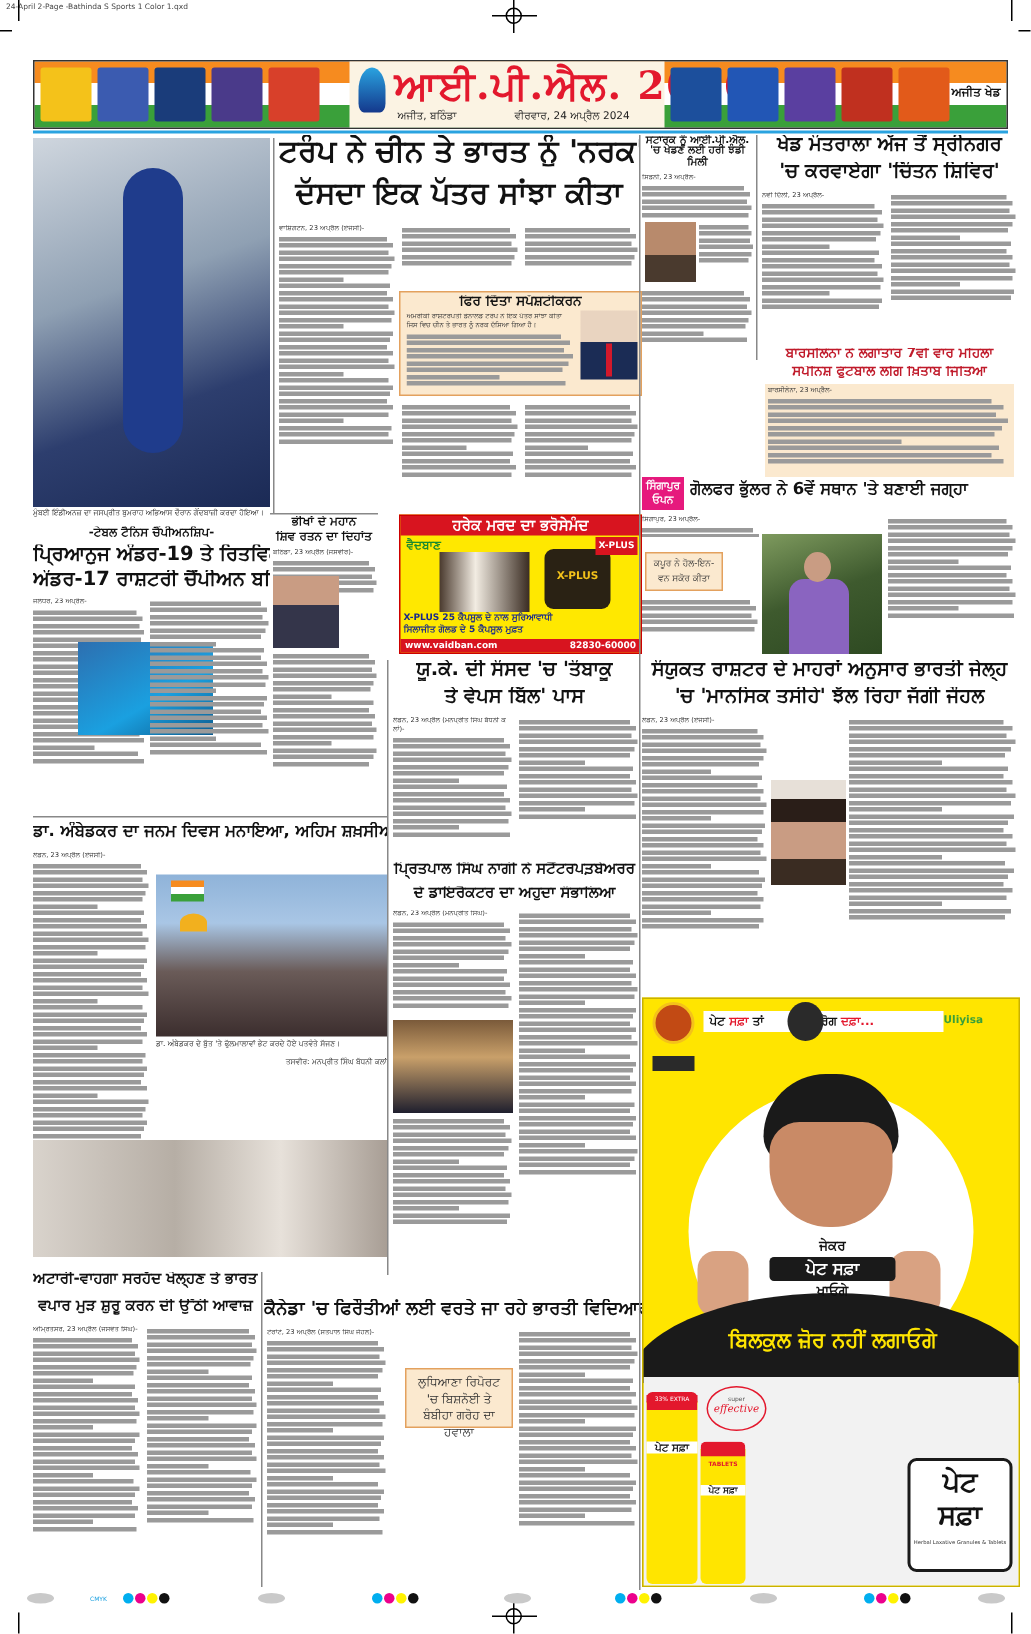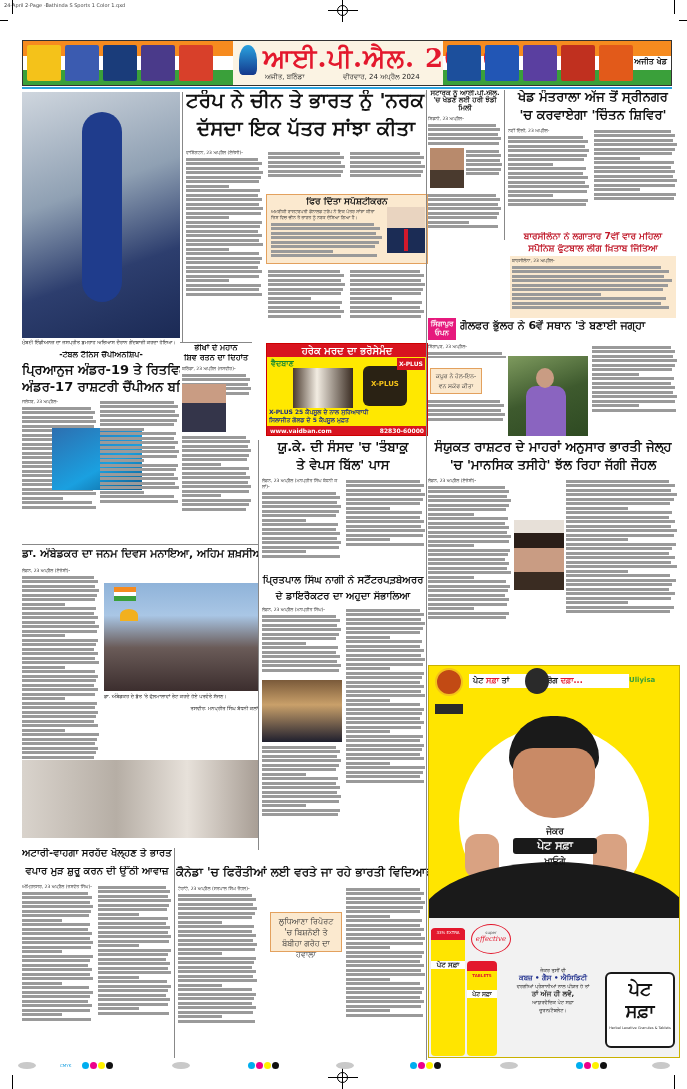--- a/index.html
+++ b/index.html
@@ -783,40 +783,33 @@
   <div style="position:absolute;left:6px;top:38px;width:28px;height:10px;background:#2a2a2a"></div>
   <div style="position:absolute;left:30px;top:60px;width:190px;height:190px;border-radius:50%;background:#fff"></div>
   <div style="position:absolute;left:80px;top:50px;width:90px;height:60px;border-radius:45px 45px 20px 20px;background:#1a1a1a"></div>
   <div style="position:absolute;left:84px;top:82px;width:82px;height:70px;border-radius:20px 20px 40px 40px;background:#c98a66"></div>
   <div style="position:absolute;left:36px;top:168px;width:34px;height:44px;border-radius:12px;background:#d9a282"></div>
   <div style="position:absolute;left:164px;top:168px;width:34px;height:44px;border-radius:12px;background:#d9a282"></div>
   <div style="position:absolute;left:0;top:160px;width:252px;text-align:center;font-size:9px;font-weight:bold">ਜੇਕਰ</div>
   <div style="position:absolute;left:84px;top:172px;width:84px;height:16px;background:#1a1a1a;color:#fff;font-size:11px;font-weight:bold;text-align:center;line-height:16px;border-radius:3px">ਪੇਟ ਸਫ਼ਾ</div>
   <div style="position:absolute;left:0;top:190px;width:252px;text-align:center;font-size:9px;font-weight:bold;z-index:2">ਖਾਓਗੇ</div>
   <div style="position:absolute;left:-10px;top:196px;width:272px;height:60px;border-radius:50% 50% 0 0/100% 100% 0 0;background:#1a1a1a"></div>
+  <div style="position:absolute;left:0;top:220px;width:252px;text-align:center;font-size:14px;font-weight:bold;color:#ffe500;white-space:nowrap">ਬਿਲਕੁਲ ਜ਼ੋਰ ਨਹੀਂ ਲਗਾਓਗੇ</div>
   <div style="position:absolute;left:0;top:252px;width:252px;height:141px;background:#f2f2f2"></div>
   <div style="position:absolute;left:2px;top:262px;width:34px;height:128px;border-radius:4px;background:#ffe500;border-top:12px solid #e3182d">
     <div style="font-size:4px;color:#fff;background:#e3182d;text-align:center;margin-top:-10px">33% EXTRA</div>
     <div style="margin-top:26px;font-size:7px;font-weight:bold;text-align:center;background:#fff">ਪੇਟ ਸਫ਼ਾ</div>
   </div>
   <div style="position:absolute;left:38px;top:295px;width:30px;height:95px;border-radius:4px;background:#ffe500;border-top:10px solid #e3182d">
     <div style="font-size:4px;color:#e3182d;text-align:center;margin-top:2px;font-weight:bold">TABLETS</div>
     <div style="margin-top:12px;font-size:6px;font-weight:bold;text-align:center;background:#fff">ਪੇਟ ਸਫ਼ਾ</div>
   </div>
   <div style="position:absolute;left:42px;top:258px;width:40px;height:30px;border:1px solid #e3182d;border-radius:50%;text-align:center;padding-top:5px">
     <div style="font-size:4px;color:#555">super</div>
     <div style="font-size:7px;color:#e3182d;font-style:italic;font-family:'DejaVu Serif',serif">effective</div>
-  </div>
-  <div style="position:absolute;left:78px;top:300px;width:92px;text-align:center;font-size:5px;line-height:8px;color:#222">
-    <div>ਜੇਕਰ ਤੁਸੀਂ ਵੀ</div>
-    <div style="font-size:7px;font-weight:bold;color:#1a2a8a">ਕਬਜ਼ • ਗੈਸ • ਐਸਿਡਿਟੀ</div>
-    <div>ਵਰਗੀਆਂ ਪ੍ਰੇਸ਼ਾਨੀਆਂ ਨਾਲ ਪੀੜਤ ਹੋ ਤਾਂ</div>
-    <div style="font-size:7px;font-weight:bold">ਤਾਂ ਅੱਜ ਹੀ ਲਵੋ,</div>
-    <div>ਆਯੁਰਵੈਦਿਕ ਪੇਟ ਸਫ਼ਾ</div>
-    <div>ਚੂਰਨ/ਟੈਬਲੇਟ।</div>
   </div>
   <div style="position:absolute;left:176px;top:306px;width:70px;height:76px;background:#fff;border:2px solid #1a1a1a;border-radius:6px;text-align:center">
     <div style="font-size:18px;font-weight:bold;line-height:22px;margin-top:4px">ਪੇਟ</div>
     <div style="font-size:18px;font-weight:bold;line-height:22px">ਸਫ਼ਾ</div>
     <div style="font-size:3.5px;color:#333;margin-top:4px">Herbal Laxative Granules &amp; Tablets</div>
   </div>
 </div>
 
 <div class="abs" style="left:18px;top:1062px;display:flex;align-items:center;gap:24px">
   <div class="gblob"></div>

